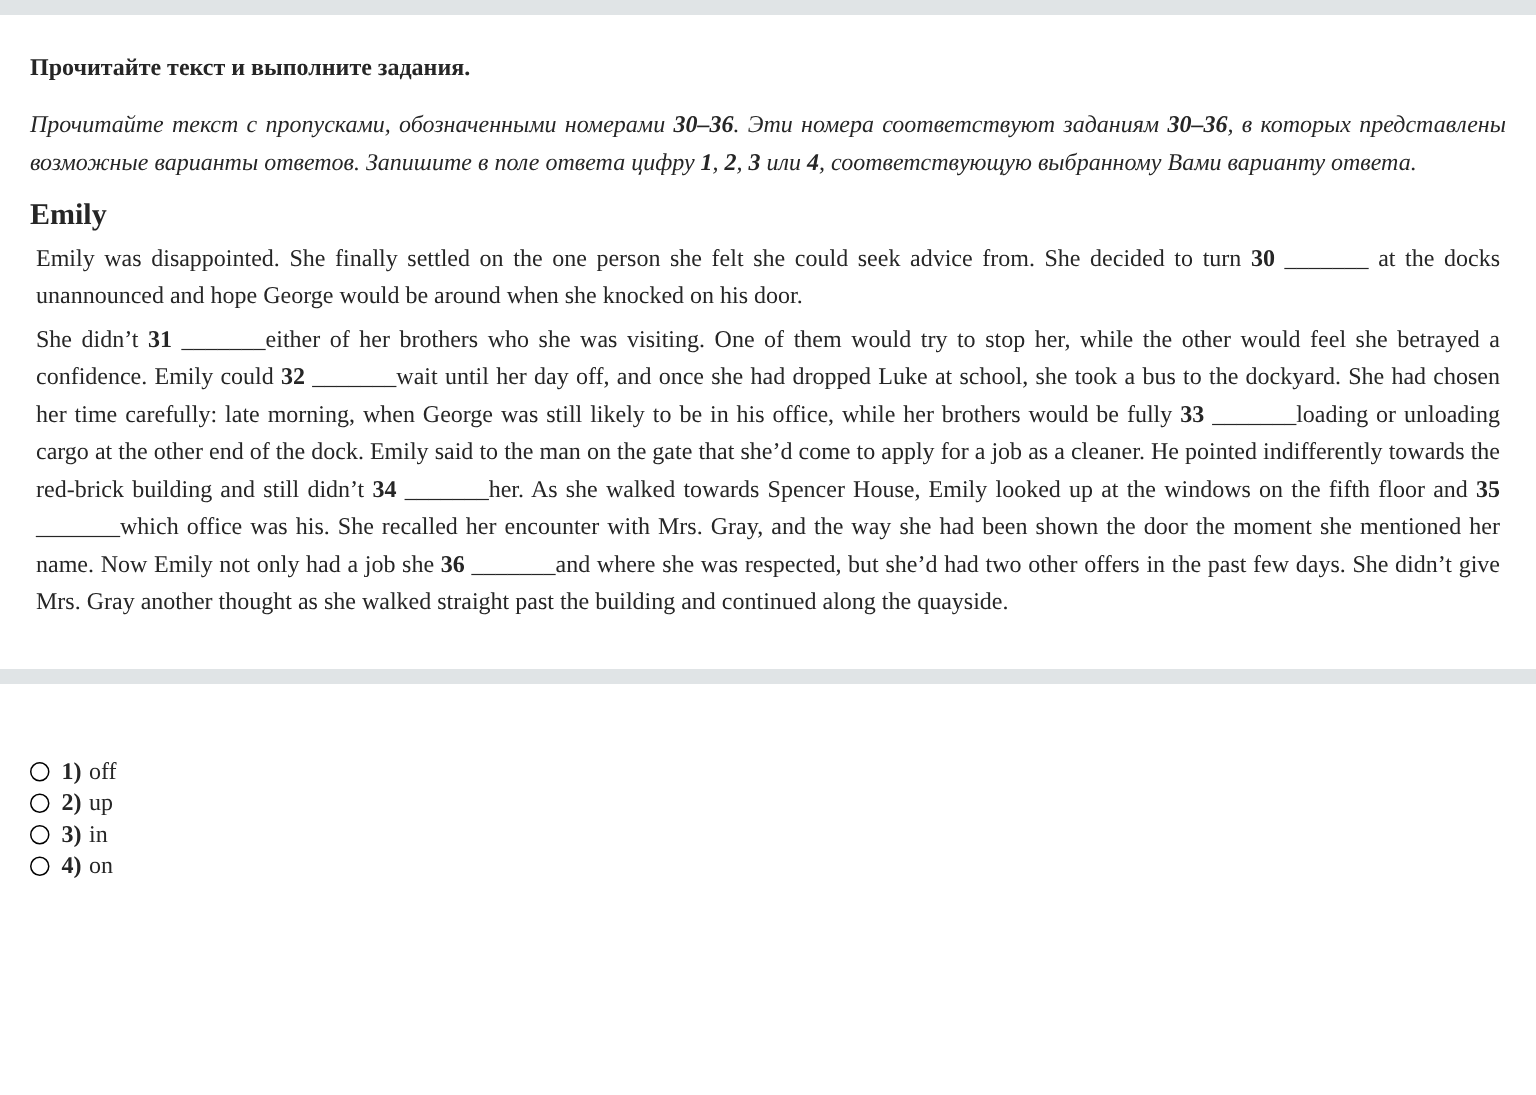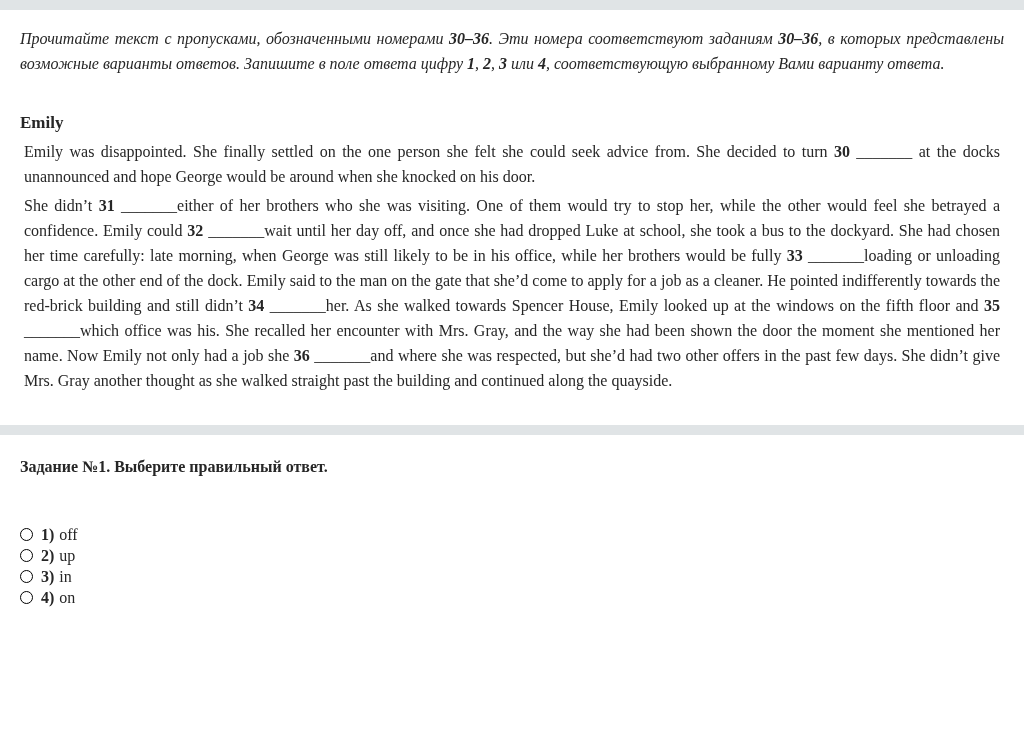--- a/index.html
+++ b/index.html
@@ -16,22 +16,22 @@
   .section-heading {
     font-size: 16px; font-weight: bold;
     margin: 26px 0 0 0; line-height: 19px;
   }
   .instructions-body {
     font-style: italic; font-size: 16px;
     line-height: 25px; text-align: justify;
     margin: 16px 0 0 0;
   }
   .passage-title {
-    font-size: 17px; font-weight: bold;
-    margin: 34px 0 0 0; line-height: 25px;
+    font-size: 20px; font-weight: bold;
+    margin: 10px 0 0 0; line-height: 25px;
   }
   .passage-text {
     font-size: 16px; line-height: 25px;
     text-align: justify; margin: 4px;
   }
   .b { font-weight: bold; }
   .divider { height: 10px; background: #e0e4e6; margin-top: 32px; }
   .task-heading {
     font-size: 16px; font-weight: bold;
     margin: 22px 0 0 0; line-height: 19px;
@@ -51,30 +51,30 @@
     cursor: pointer;
   }
   .opt-num { font-weight: bold; margin-right: 5px; }
 </style>
 </head>
 <body>
 
 <div class="top-bar"></div>
 
 <div class="content">
+  <h2 class="section-heading">Прочитайте текст и выполните задания.</h2>
   <p class="instructions-body"><span>Прочитайте текст с пропусками, обозначенными номерами  </span><span class="b">30–36</span><span>. Эти номера соответствуют заданиям  </span><span class="b">30–36</span><span>, в которых представлены возможные варианты ответов. Запишите в поле ответа цифру </span><span class="b">1</span><span>, </span><span class="b">2</span><span>, </span><span class="b">3</span><span> или </span><span class="b">4</span><span>, соответствующую выбранному Вами варианту ответа.</span></p>
   <h3 class="passage-title">Emily</h3>
   <p class="passage-text"><span>Emily was disappointed. She finally settled on the one person she felt she could seek advice from. She decided to turn  </span><span class="b">30</span><span> _______ at the docks unannounced and hope George would be around when she knocked on his door.</span></p>
   <p class="passage-text"><span>She didn’t </span><span class="b">31</span><span> _______either of her brothers who she was visiting. One of them would try to stop her, while the other would feel she betrayed a confidence. Emily could </span><span class="b">32</span><span> _______wait until her day off, and once she had dropped Luke at school, she took a bus to the dockyard. She had chosen her time carefully: late morning, when George was still likely to be in his office, while her brothers would be fully </span><span class="b">33</span><span> _______loading or unloading cargo at the other end of the dock. Emily said to the man on the gate that she’d come to apply for a job as a cleaner. He pointed indifferently towards the red-brick building and still didn’t </span><span class="b">34</span><span> _______her. As she walked towards Spencer House, Emily looked up at the windows on the fifth floor and </span><span class="b">35</span><span> _______which office was his. She recalled her encounter with Mrs. Gray, and the way she had been shown the door the moment she mentioned her name. Now Emily not only had a job she </span><span class="b">36</span><span> _______and where she was respected, but she’d had two other offers in the past few days. She didn’t give Mrs. Gray another thought as she walked straight past the building and continued along the quayside.</span></p>
 </div>
 
 <div class="divider"></div>
 
 <div class="content">
-  <h2 class="task-heading">Задание №1. Выберите правильный ответ.</h2>
 
   <div class="options">
     <div class="option">
       <span class="radio"></span>
       <span class="opt-num">1)</span>
       <span class="opt-label">off</span>
     </div>
     <div class="option">
       <span class="radio"></span>
       <span class="opt-num">2)</span>

